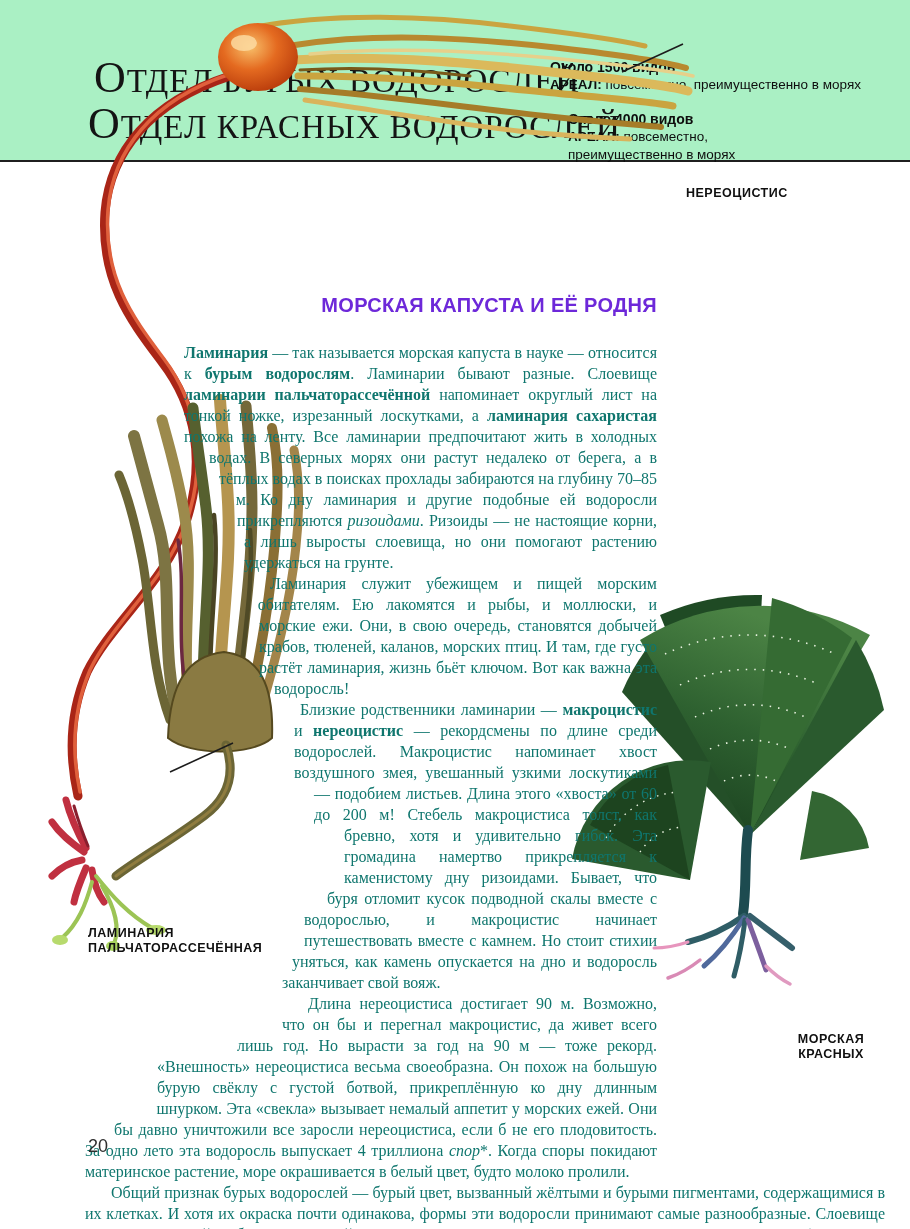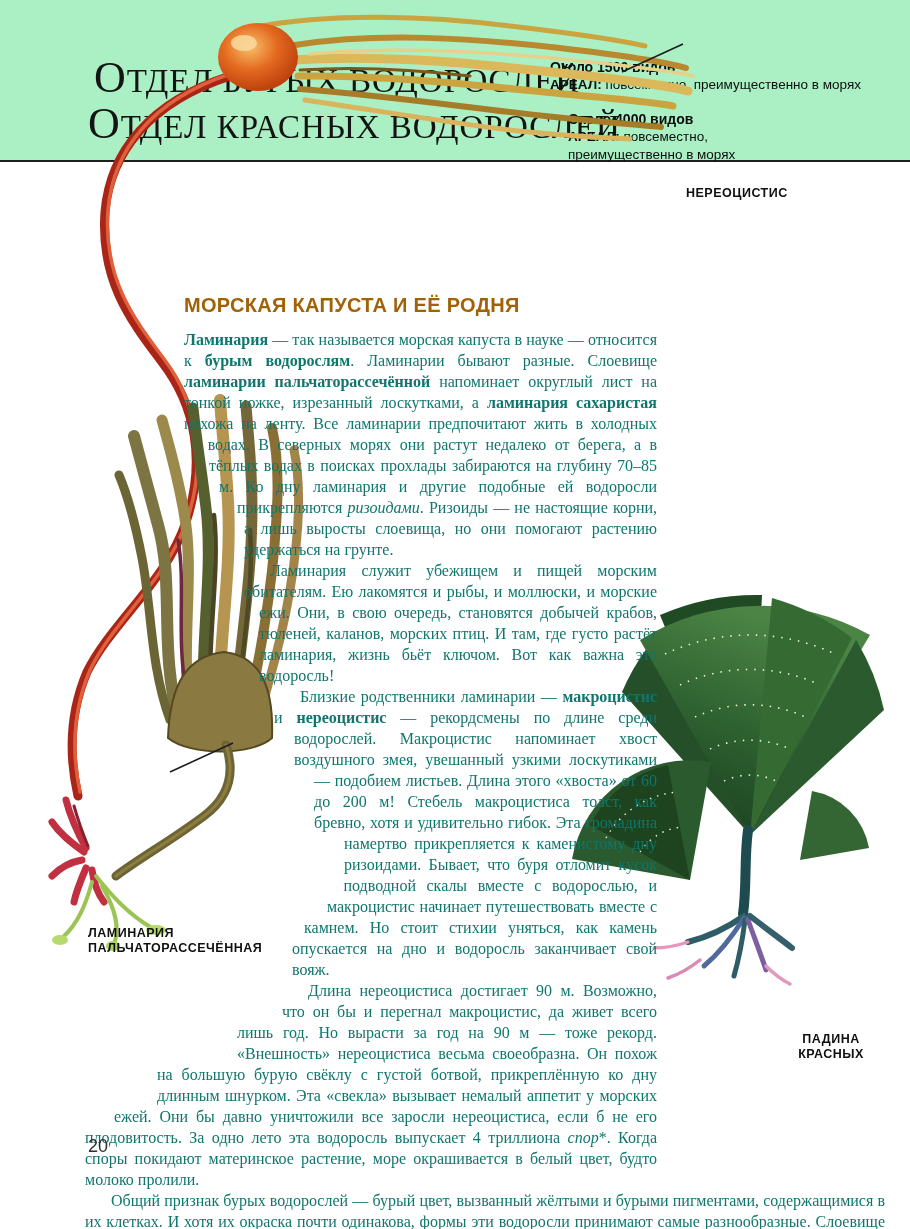--- a/index.html
+++ b/index.html
@@ -19,22 +19,22 @@
   .species{font-weight:bold;font-size:14px;}
   .areal b{font-weight:bold;}
   
   .plabel{position:absolute;font-weight:bold;font-size:12.5px;line-height:15px;
           letter-spacing:.5px;color:#101010;z-index:3;}
   #label-nereo{left:686px;top:186px;}
   #label-lami{left:88px;top:926px;}
   #label-padina{left:784px;top:1032px;width:94px;text-align:center;}
   
   .article{position:absolute;left:85px;top:293px;width:800px;height:890px;z-index:2;}
-  .article h2{font:bold 20px/24px "Liberation Sans",sans-serif;color:#a16207;
-              margin:0 0 12px 0;letter-spacing:.3px;}
+  .article h2{font:bold 20px/24px "Liberation Sans",sans-serif;color:#6d28d9;
+              margin:0 0 25px 0;letter-spacing:.3px;text-align:right;}
   .article p{margin:0;font-family:"Liberation Serif",serif;font-size:16px;line-height:21px;
              text-align:justify;color:#0f766e;}
   .article p.ind{text-indent:26px;font-family:Liberation Serif, serif;}
   .seg-b{font-weight:bold;}
   .seg-i{font-style:italic;}
   .spacer-left{float:left;width:260px;height:862px;shape-margin:4px;
     shape-outside:polygon(0px 0px,95px 0px,95px 165px,120px 165px,120px 195px,130px 195px,
       130px 220px,148px 220px,148px 245px,155px 245px,155px 325px,170px 325px,170px 405px,
       185px 405px,185px 440px,205px 440px,205px 495px,225px 495px,225px 550px,255px 550px,
       255px 580px,238px 580px,238px 610px,215px 610px,215px 640px,203px 640px,203px 670px,
@@ -166,21 +166,21 @@
     <line x1="622" y1="232" x2="683" y2="204" stroke="#1c1c1c" stroke-width="1.6"></line>
     <line x1="170" y1="932" x2="233" y2="903" stroke="#1c1c1c" stroke-width="1.6"></line>
   </svg>
 
   <div class="plabel" id="label-nereo">НЕРЕОЦИСТИС</div>
   <div class="plabel" id="label-lami">
     <div>ЛАМИНАРИЯ</div>
     <div>ПАЛЬЧАТОРАССЕЧЁННАЯ</div>
   </div>
   <div class="plabel" id="label-padina">
-    <div>ПАДИНА</div>
+    <div>МОРСКАЯ</div>
     <div>КРАСНЫХ</div>
   </div>
 
   <div class="article">
     <div class="spacer-left"></div>
     <div class="spacer-right"></div>
     <h2>МОРСКАЯ КАПУСТА И ЕЁ РОДНЯ</h2>
     <div id="paragraphs">
         <p><span class="seg-b">Ламинария</span><span class="seg-n"> — так называется морская капуста в науке — относится к </span><span class="seg-b">бурым водорослям</span><span class="seg-n">. Ламинарии бывают разные. Слоевище </span><span class="seg-b">ламинарии пальчаторассечённой</span><span class="seg-n"> напоминает округлый лист на тонкой ножке, изрезанный лоскутками, а </span><span class="seg-b">ламинария сахаристая</span><span class="seg-n"> похожа на ленту. Все ламинарии предпочитают жить в холодных водах. В северных морях они растут недалеко от берега, а в тёплых водах в поисках прохлады забираются на глубину 70–85 м. Ко дну ламинария и другие подобные ей водоросли прикрепляются </span><span class="seg-i">ризоидами</span><span class="seg-n">. Ризоиды — не настоящие корни, а лишь выросты слоевища, но они помогают растению удержаться на грунте.</span></p>
         <p class="ind"><span class="seg-n">Ламинария служит убежищем и пищей морским обитателям. Ею лакомятся и рыбы, и моллюски, и морские ежи. Они, в свою очередь, становятся добычей крабов, тюленей, каланов, морских птиц. И там, где густо растёт ламинария, жизнь бьёт ключом. Вот как важна эта водоросль!</span></p>

